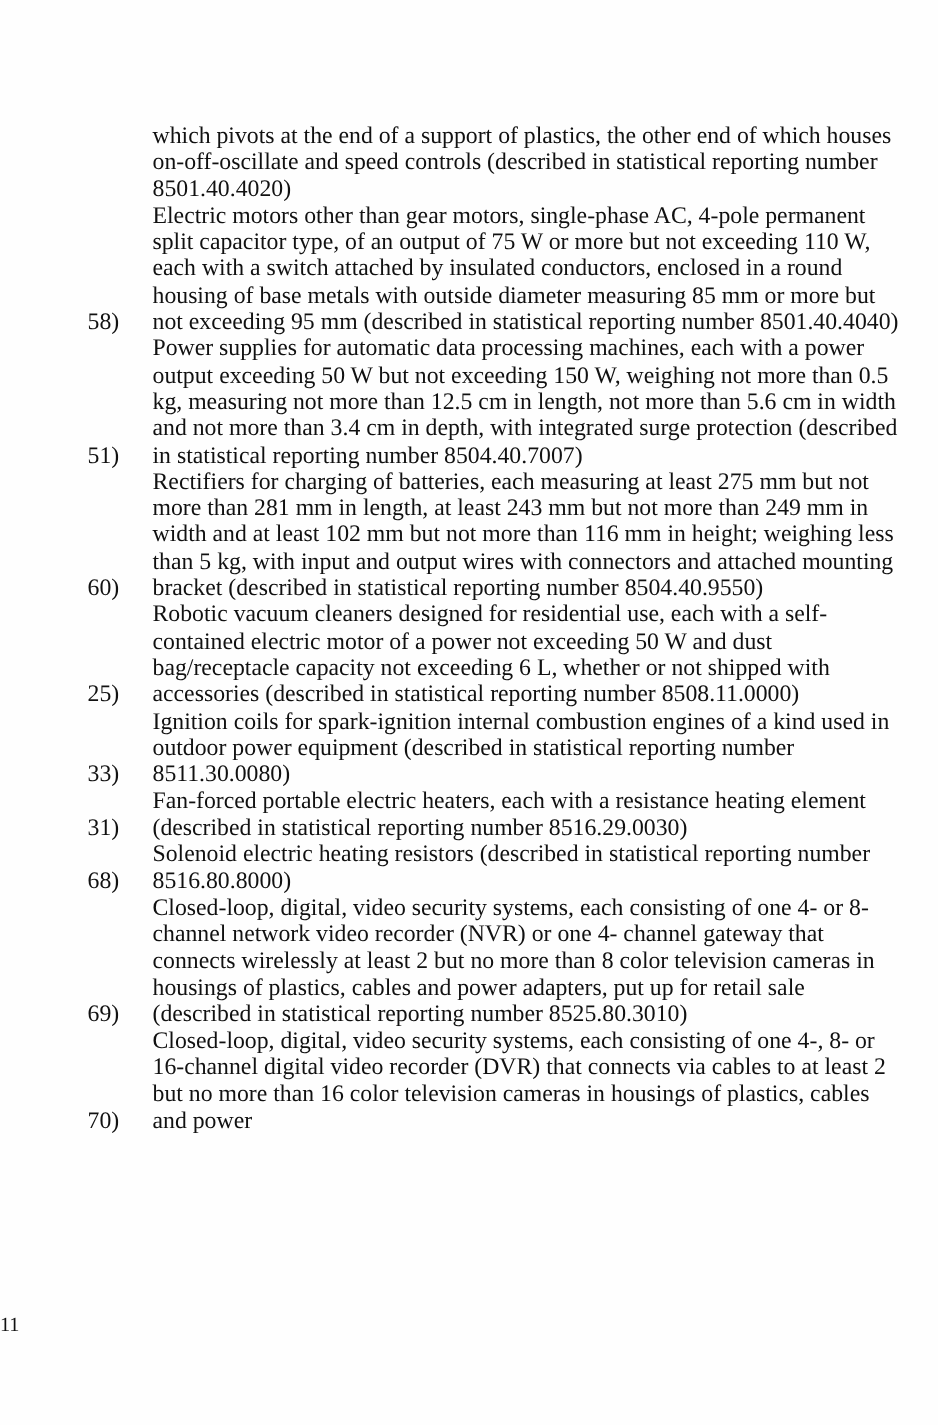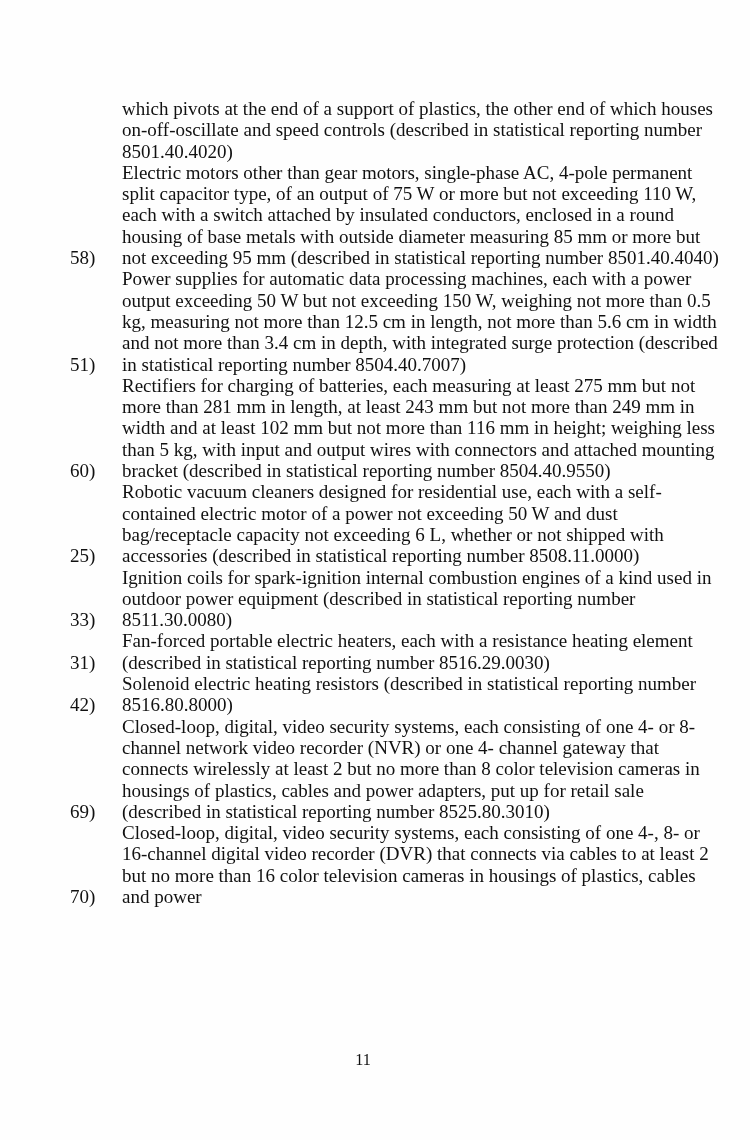--- a/index.html
+++ b/index.html
@@ -45,21 +45,21 @@
       flex: 0 0 52px;
     }
     .item-text {
       flex: 1 1 auto;
     }
     .page-number {
       position: absolute;
       left: 0;
       width: 726px;
       top: 1050px;
-      text-align: center;
+      text-align: left;
       font-size: 16.2px;
       line-height: 21px;
     }
   </style>
 </head>
 <body>
 
 <div class="page">
   <div class="content">
     <div class="continuation">which pivots at the end of a support of plastics, the other end of which houses on-off-oscillate and speed controls (described in statistical reporting number 8501.40.4020)</div>
@@ -82,21 +82,21 @@
     </div>
     <div class="item">
       <span class="item-num">33)</span>
       <span class="item-text">Ignition coils for spark-ignition internal combustion engines of a kind used in outdoor power equipment (described in statistical reporting number 8511.30.0080)</span>
     </div>
     <div class="item">
       <span class="item-num">31)</span>
       <span class="item-text">Fan-forced portable electric heaters, each with a resistance heating element (described in statistical reporting number 8516.29.0030)</span>
     </div>
     <div class="item">
-      <span class="item-num">42)</span>
+      <span class="item-num">68)</span>
       <span class="item-text">Solenoid electric heating resistors (described in statistical reporting number 8516.80.8000)</span>
     </div>
     <div class="item">
       <span class="item-num">69)</span>
       <span class="item-text">Closed-loop, digital, video security systems, each consisting of one 4- or 8-channel network video recorder (NVR) or one 4- channel gateway that connects wirelessly at least 2 but no more than 8 color television cameras in housings of plastics, cables and power adapters, put up for retail sale (described in statistical reporting number 8525.80.3010)</span>
     </div>
     <div class="item">
       <span class="item-num">70)</span>
       <span class="item-text">Closed-loop, digital, video security systems, each consisting of one 4-, 8- or 16-channel digital video recorder (DVR) that connects via cables to at least 2 but no more than 16 color television cameras in housings of plastics, cables and power</span>
     </div>

